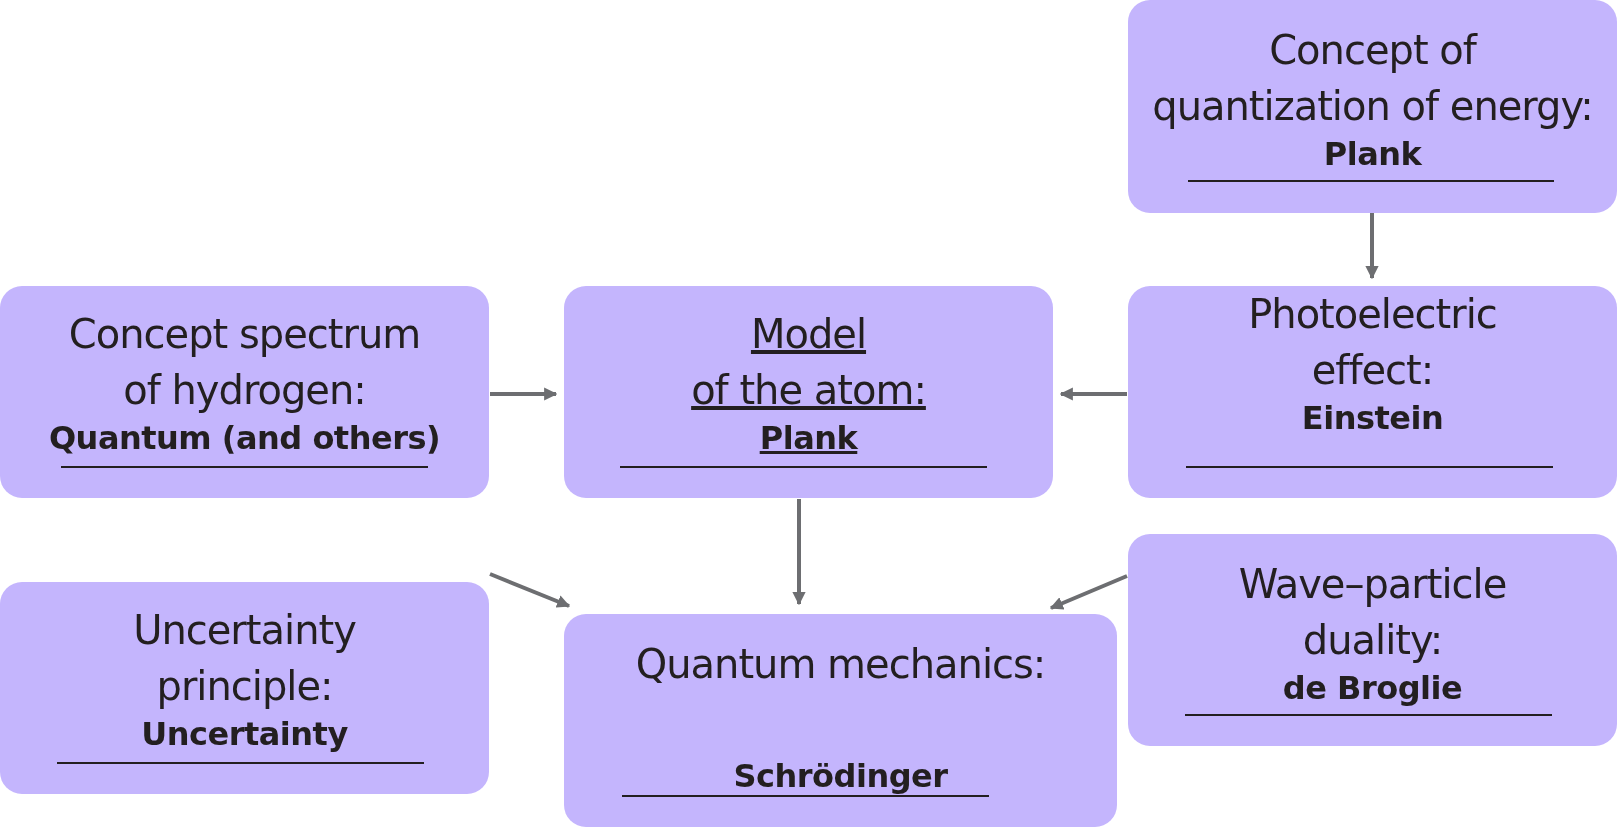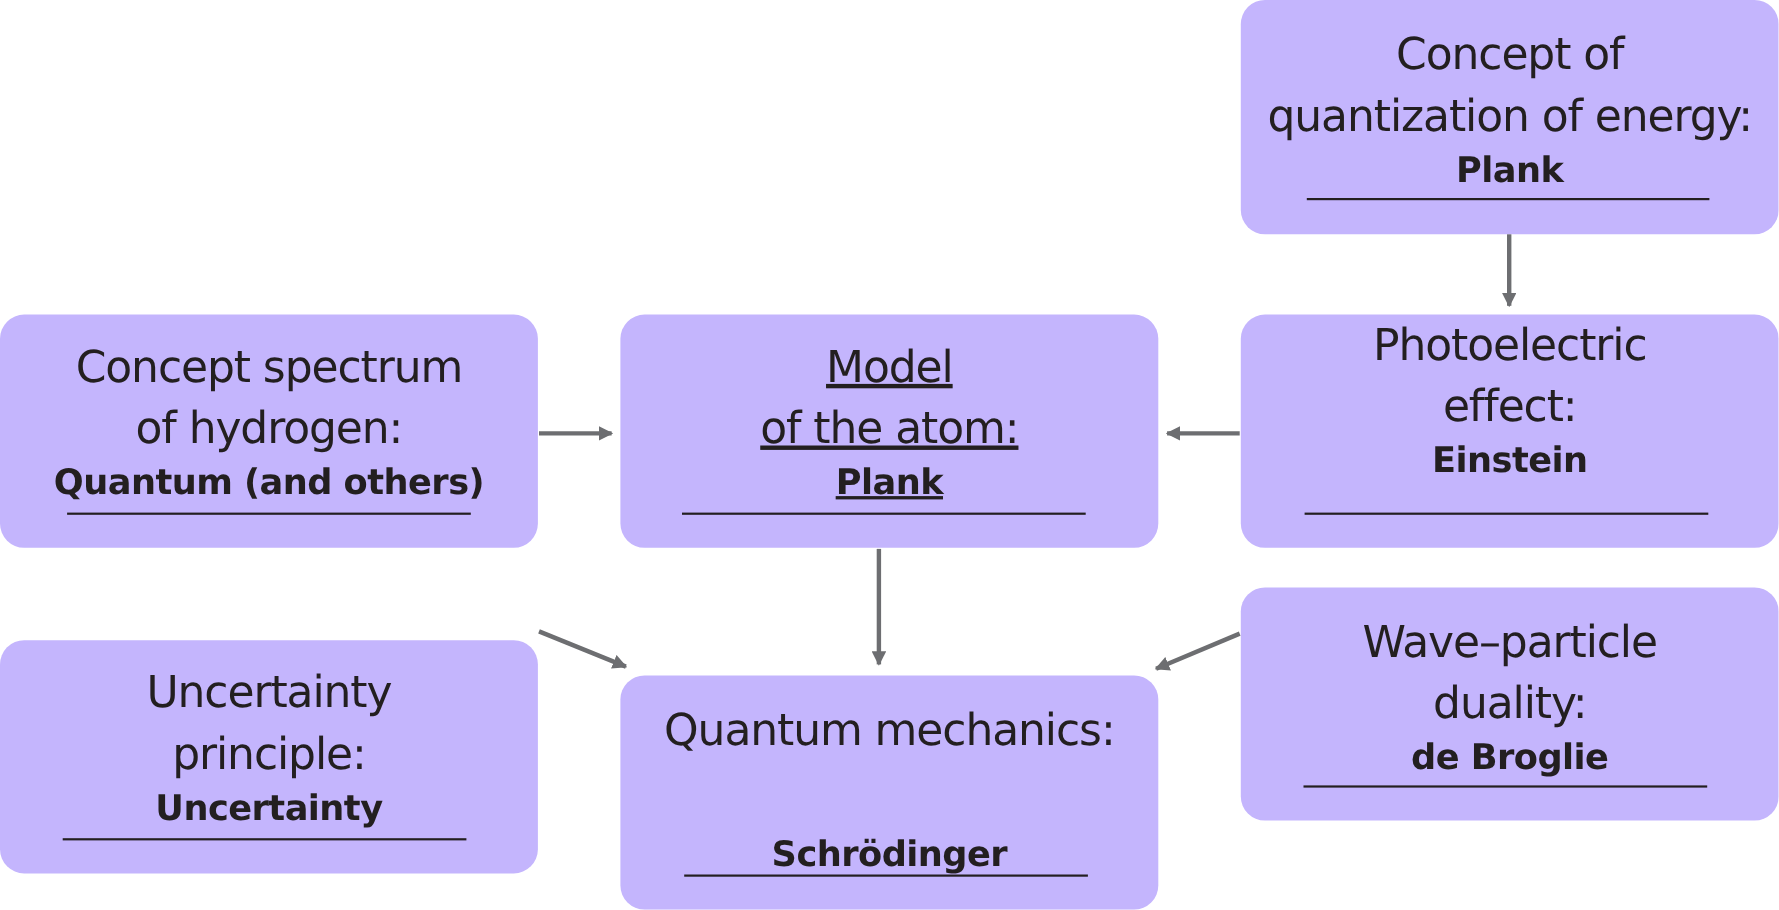--- a/index.html
+++ b/index.html
@@ -44,21 +44,21 @@
   <div class="uline" style="left:58px;width:367px;top:180px;"></div>
 </div>
 
 <div class="box" style="left:0;top:534px;width:489px;height:212px;padding-top:20px;margin-top:48px;">
   <div class="line">Uncertainty</div>
   <div class="line">principle:</div>
   <div class="name">Uncertainty</div>
   <div class="uline" style="left:57px;width:367px;top:180px;"></div>
 </div>
 
-<div class="box" style="left:564px;top:614px;width:489px;height:213px;padding-top:22px;">
+<div class="box" style="left:564px;top:614px;width:553px;height:213px;padding-top:22px;">
   <div class="line">Quantum mechanics:</div>
   <div class="name" style="margin-top:64px;">Schrödinger</div>
   <div class="uline" style="left:58px;width:367px;top:181px;"></div>
 </div>
 
 <div class="box" style="left:1128px;top:534px;width:489px;height:212px;padding-top:22px;">
   <div class="line">Wave–particle</div>
   <div class="line">duality:</div>
   <div class="name">de Broglie</div>
   <div class="uline" style="left:57px;width:367px;top:180px;"></div>

